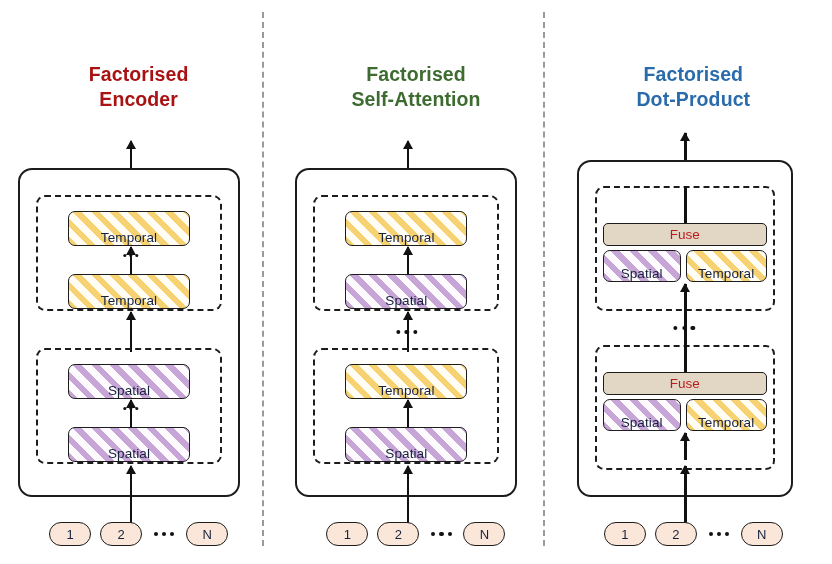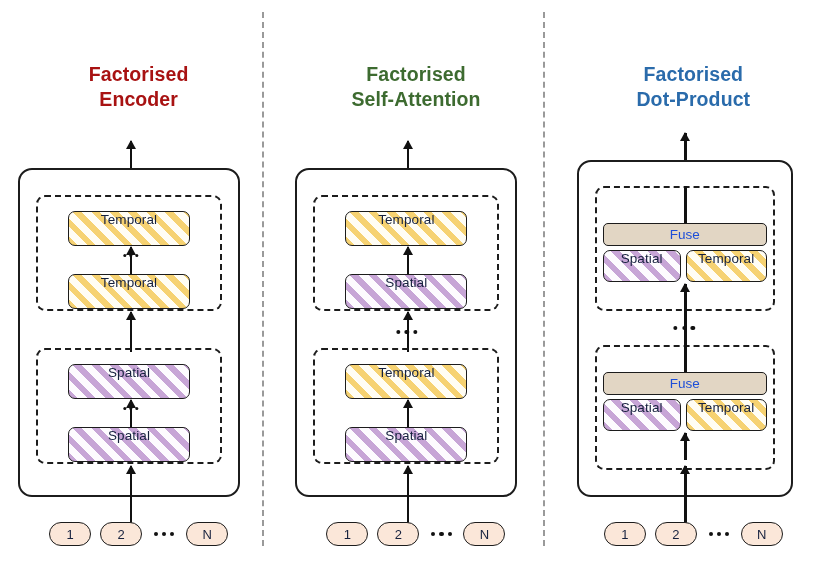--- a/index.html
+++ b/index.html
@@ -72,21 +72,21 @@
     background:transparent;
   }
 
   
   .blk{
     position:absolute;
     box-sizing:border-box;
     border:1.8px solid #1c1c1c;
     border-radius:7px;
     display:flex;
-    align-items:flex-start;
+    align-items:flex-end;
     justify-content:center;
     font-size:13.5px;
     color:#16213e;
     letter-spacing:.1px;
     user-select:none;
   }
   .blk span{position:relative;z-index:2;
     background:transparent;padding:0 3px;}
   .hatch-temporal{
     background-color:#fffdf4;
@@ -100,21 +100,21 @@
       #c7a5d6 0px,#c7a5d6 6px,
       #fdfbfe 6px,#fdfbfe 13px);
   }
   .fuse-bar{
     position:absolute;
     box-sizing:border-box;
     border:1.8px solid #1c1c1c;
     border-radius:5px;
     background:#e2d6c4;
     display:flex;align-items:center;justify-content:center;
-    font-size:13.5px;color:#1d4ed8;
+    font-size:13.5px;color:#b91c1c;
     user-select:none;
   }
 
   
   .vline{
     position:absolute;
     width:2.4px;
     background:#111;
   }
   .arrow-up{

